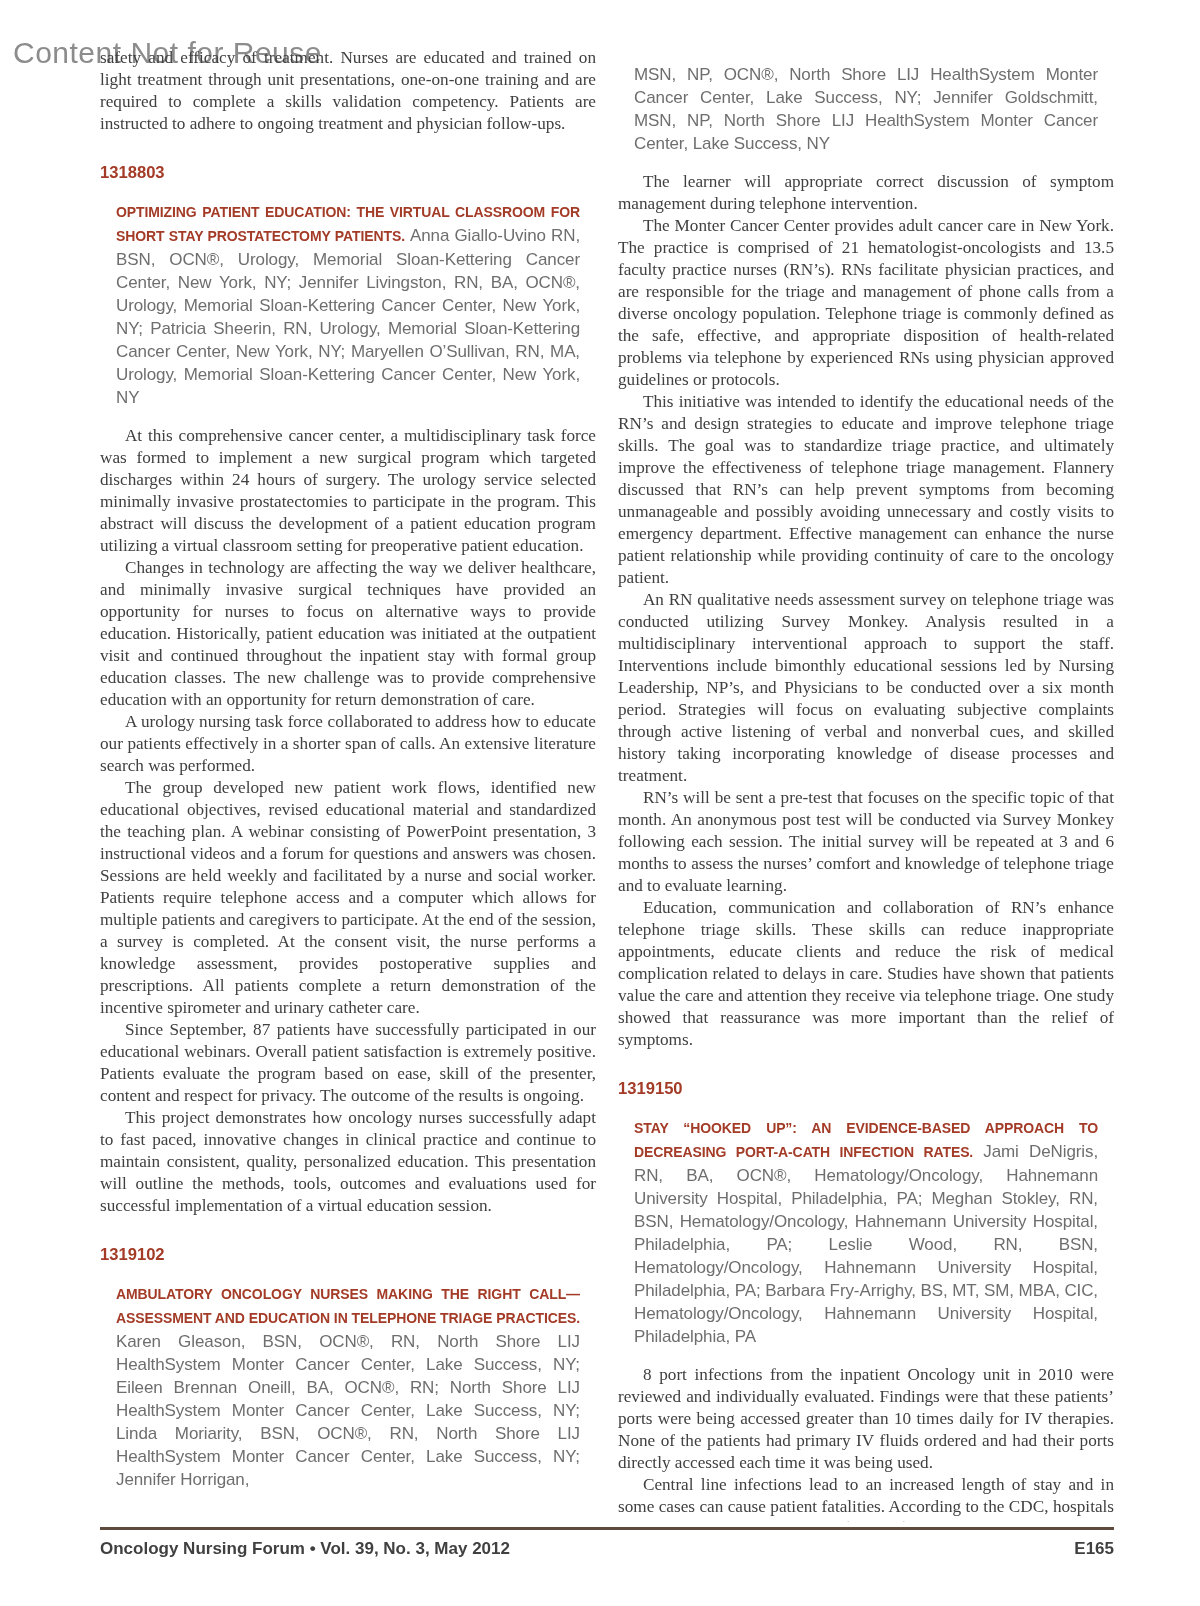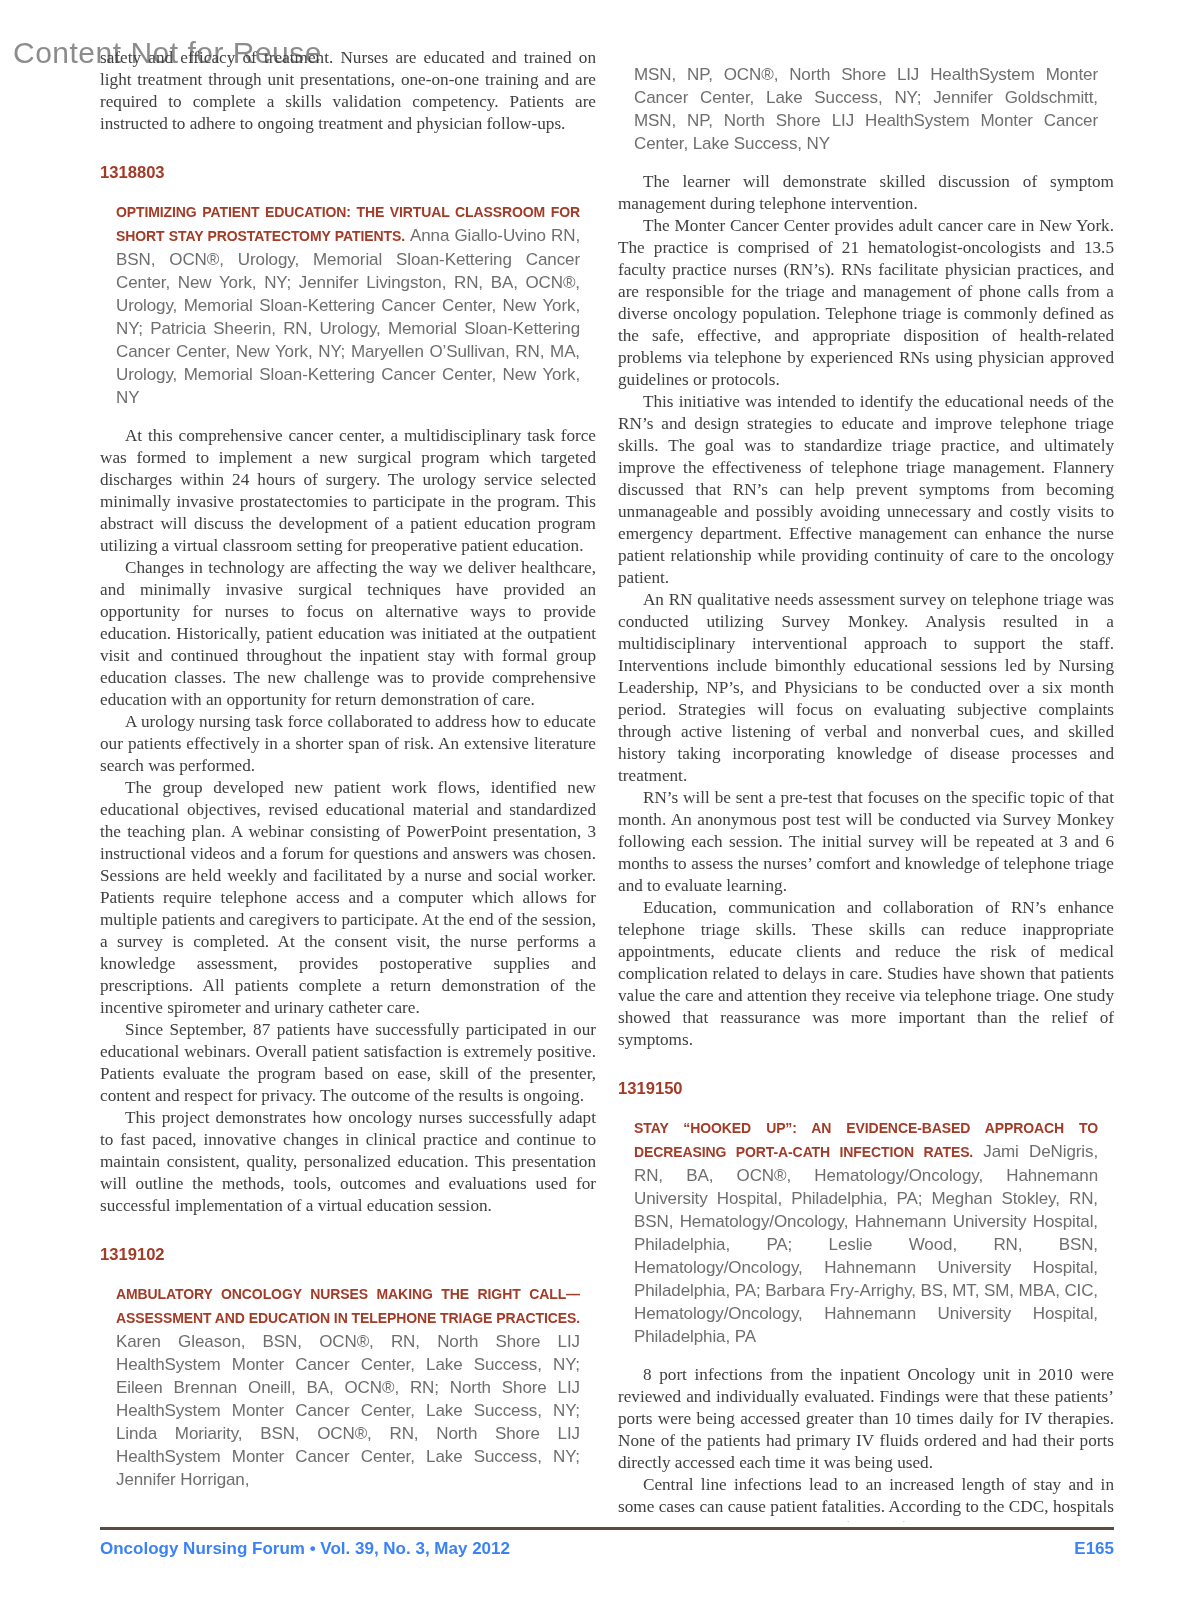--- a/index.html
+++ b/index.html
@@ -84,55 +84,55 @@
     border: none;
     margin: 0;
   }
   .footer-row {
     margin-top: 9px;
     display: flex;
     justify-content: space-between;
     font-family: "Liberation Sans", sans-serif;
     font-weight: bold;
     font-size: 17px;
-    color: #3b82f6;
+    color: #404040;
   }
 </style>
 </head>
 <body>
 
 <div class="page">
 
   <div class="watermark">Content Not for Reuse</div>
 
   <div class="columns">
 
     <div class="column">
       <p class="body no-indent">safety and efficacy of treatment. Nurses are educated and trained on light treatment through unit presentations, one-on-one training and are required to complete a skills validation competency. Patients are instructed to adhere to ongoing treatment and physician follow-ups.</p>
 
       <section class="abstract">
         <p class="abstract-id">1318803</p>
         <p class="head"><span class="abstract-title">OPTIMIZING PATIENT EDUCATION: THE VIRTUAL CLASSROOM FOR SHORT STAY PROSTATECTOMY PATIENTS.</span> <span class="abstract-authors">Anna Giallo-Uvino RN, BSN, OCN®, Urology, Memorial Sloan-Kettering Cancer Center, New York, NY; Jennifer Livingston, RN, BA, OCN®, Urology, Memorial Sloan-Kettering Cancer Center, New York, NY; Patricia Sheerin, RN, Urology, Memorial Sloan-Kettering Cancer Center, New York, NY; Maryellen O’Sullivan, RN, MA, Urology, Memorial Sloan-Kettering Cancer Center, New York, NY</span></p>
         <p class="body">At this comprehensive cancer center, a multidisciplinary task force was formed to implement a new surgical program which targeted discharges within 24 hours of surgery. The urology service selected minimally invasive prostatectomies to participate in the program. This abstract will discuss the development of a patient education program utilizing a virtual classroom setting for preoperative patient education.</p>
         <p class="body">Changes in technology are affecting the way we deliver healthcare, and minimally invasive surgical techniques have provided an opportunity for nurses to focus on alternative ways to provide education. Historically, patient education was initiated at the outpatient visit and continued throughout the inpatient stay with formal group education classes. The new challenge was to provide comprehensive education with an opportunity for return demonstration of care.</p>
-        <p class="body">A urology nursing task force collaborated to address how to educate our patients effectively in a shorter span of risk. An extensive literature search was performed.</p>
+        <p class="body">A urology nursing task force collaborated to address how to educate our patients effectively in a shorter span of calls. An extensive literature search was performed.</p>
         <p class="body">The group developed new patient work flows, identified new educational objectives, revised educational material and standardized the teaching plan. A webinar consisting of PowerPoint presentation, 3 instructional videos and a forum for questions and answers was chosen. Sessions are held weekly and facilitated by a nurse and social worker. Patients require telephone access and a computer which allows for multiple patients and caregivers to participate. At the end of the session, a survey is completed. At the consent visit, the nurse performs a knowledge assessment, provides postoperative supplies and prescriptions. All patients complete a return demonstration of the incentive spirometer and urinary catheter care.</p>
         <p class="body">Since September, 87 patients have successfully participated in our educational webinars. Overall patient satisfaction is extremely positive. Patients evaluate the program based on ease, skill of the presenter, content and respect for privacy. The outcome of the results is ongoing.</p>
         <p class="body">This project demonstrates how oncology nurses successfully adapt to fast paced, innovative changes in clinical practice and continue to maintain consistent, quality, personalized education. This presentation will outline the methods, tools, outcomes and evaluations used for successful implementation of a virtual education session.</p>
       </section>
 
       <section class="abstract">
         <p class="abstract-id">1319102</p>
         <p class="head"><span class="abstract-title">AMBULATORY ONCOLOGY NURSES MAKING THE RIGHT CALL—ASSESSMENT AND EDUCATION IN TELEPHONE TRIAGE PRACTICES.</span> <span class="abstract-authors">Karen Gleason, BSN, OCN®, RN, North Shore LIJ HealthSystem Monter Cancer Center, Lake Success, NY; Eileen Brennan Oneill, BA, OCN®, RN; North Shore LIJ HealthSystem Monter Cancer Center, Lake Success, NY; Linda Moriarity, BSN, OCN®, RN, North Shore LIJ HealthSystem Monter Cancer Center, Lake Success, NY; Jennifer Horrigan,</span></p>
       </section>
     </div>
 
     <div class="column">
       <p class="head"><span class="abstract-authors">MSN, NP, OCN®, North Shore LIJ HealthSystem Monter Cancer Center, Lake Success, NY; Jennifer Goldschmitt, MSN, NP, North Shore LIJ HealthSystem Monter Cancer Center, Lake Success, NY</span></p>
-      <p class="body">The learner will demonstrate skilled discussion of symptom management during telephone intervention.</p>
+      <p class="body">The learner will appropriate correct discussion of symptom management during telephone intervention.</p>
       <p class="body">The Monter Cancer Center provides adult cancer care in New York. The practice is comprised of 21 hematologist-oncologists and 13.5 faculty practice nurses (RN’s). RNs facilitate physician practices, and are responsible for the triage and management of phone calls from a diverse oncology population. Telephone triage is commonly defined as the safe, effective, and appropriate disposition of health-related problems via telephone by experienced RNs using physician approved guidelines or protocols.</p>
       <p class="body">This initiative was intended to identify the educational needs of the RN’s and design strategies to educate and improve telephone triage skills. The goal was to standardize triage practice, and ultimately improve the effectiveness of telephone triage management. Flannery discussed that RN’s can help prevent symptoms from becoming unmanageable and possibly avoiding unnecessary and costly visits to emergency department. Effective management can enhance the nurse patient relationship while providing continuity of care to the oncology patient.</p>
       <p class="body">An RN qualitative needs assessment survey on telephone triage was conducted utilizing Survey Monkey. Analysis resulted in a multidisciplinary interventional approach to support the staff. Interventions include bimonthly educational sessions led by Nursing Leadership, NP’s, and Physicians to be conducted over a six month period. Strategies will focus on evaluating subjective complaints through active listening of verbal and nonverbal cues, and skilled history taking incorporating knowledge of disease processes and treatment.</p>
       <p class="body">RN’s will be sent a pre-test that focuses on the specific topic of that month. An anonymous post test will be conducted via Survey Monkey following each session. The initial survey will be repeated at 3 and 6 months to assess the nurses’ comfort and knowledge of telephone triage and to evaluate learning.</p>
       <p class="body">Education, communication and collaboration of RN’s enhance telephone triage skills. These skills can reduce inappropriate appointments, educate clients and reduce the risk of medical complication related to delays in care. Studies have shown that patients value the care and attention they receive via telephone triage. One study showed that reassurance was more important than the relief of symptoms.</p>
 
       <section class="abstract">
         <p class="abstract-id">1319150</p>
         <p class="head"><span class="abstract-title">STAY “HOOKED UP”: AN EVIDENCE-BASED APPROACH TO DECREASING PORT-A-CATH INFECTION RATES.</span> <span class="abstract-authors">Jami DeNigris, RN, BA, OCN®, Hematology/Oncology, Hahnemann University Hospital, Philadelphia, PA; Meghan Stokley, RN, BSN, Hematology/Oncology, Hahnemann University Hospital, Philadelphia, PA; Leslie Wood, RN, BSN, Hematology/Oncology, Hahnemann University Hospital, Philadelphia, PA; Barbara Fry-Arrighy, BS, MT, SM, MBA, CIC, Hematology/Oncology, Hahnemann University Hospital, Philadelphia, PA</span></p>
         <p class="body">8 port infections from the inpatient Oncology unit in 2010 were reviewed and individually evaluated. Findings were that these patients’ ports were being accessed greater than 10 times daily for IV therapies. None of the patients had primary IV fluids ordered and had their ports directly accessed each time it was being used.</p>

